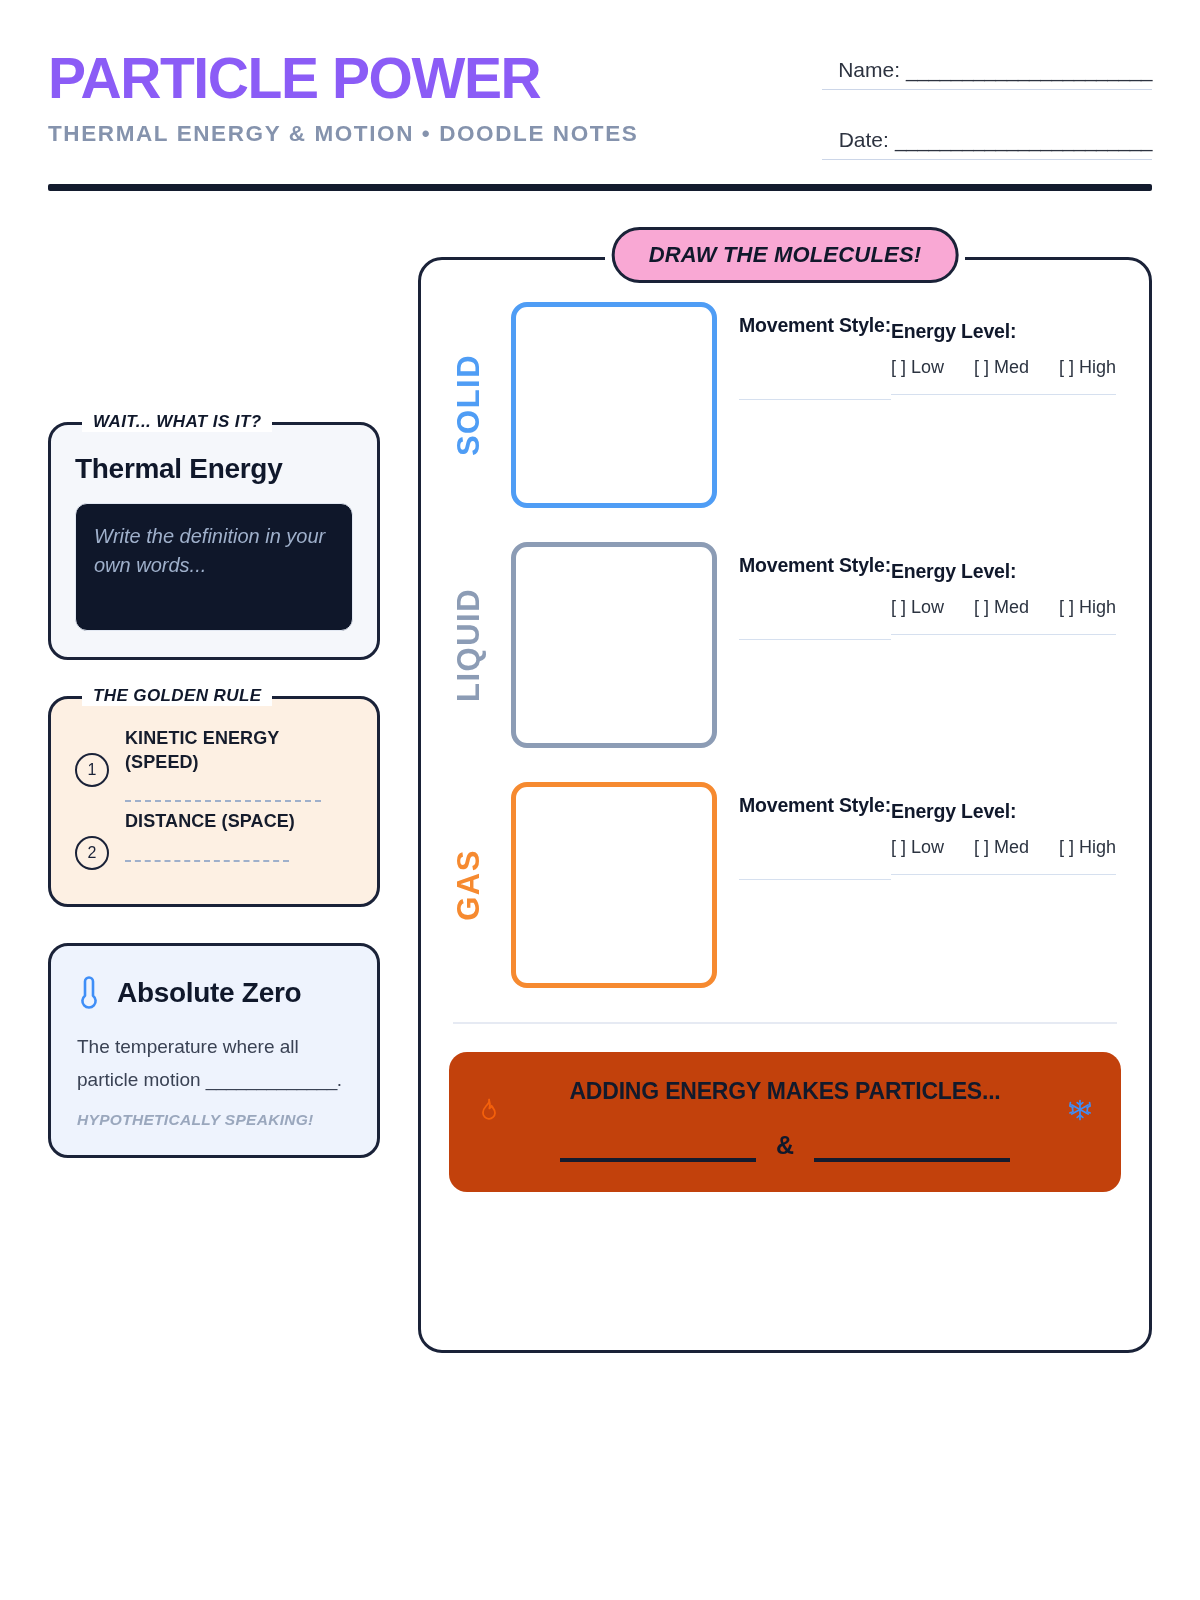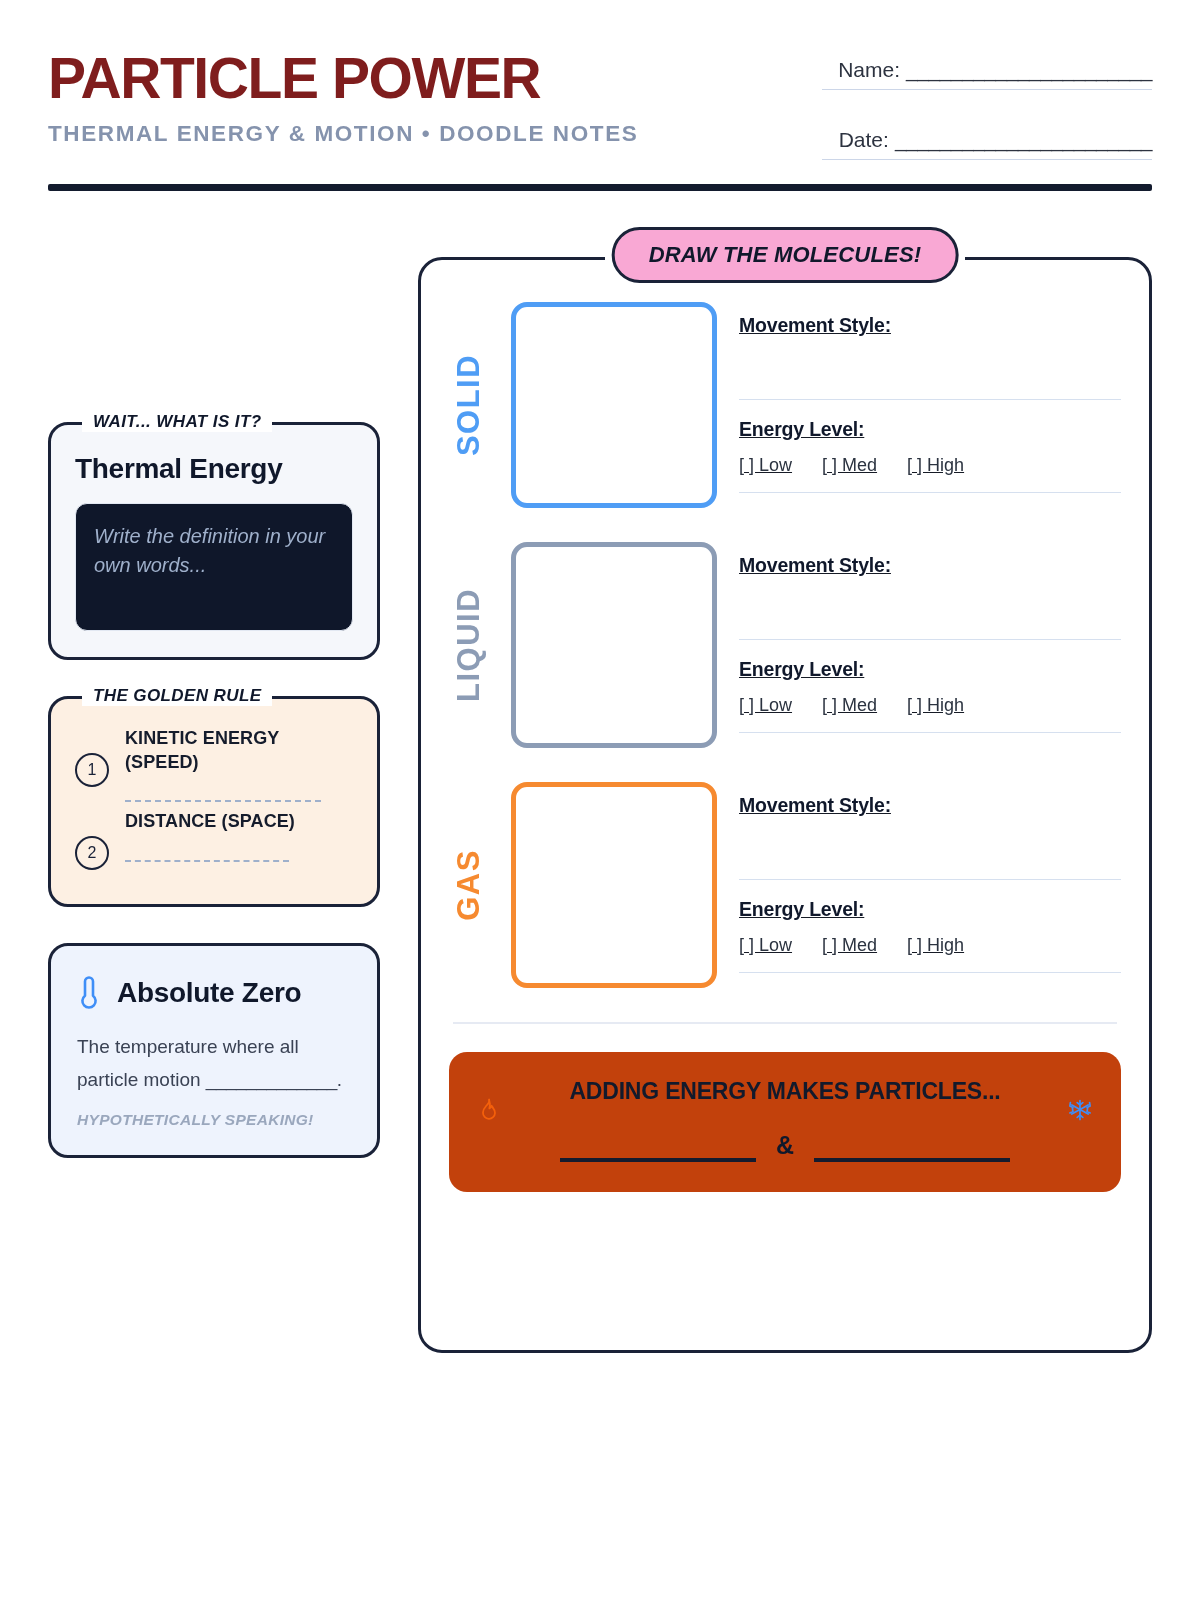--- a/index.html
+++ b/index.html
@@ -24,21 +24,21 @@
     display: flex;
     align-items: flex-start;
     justify-content: space-between;
   }
   .title-block { padding-top: 4px; }
   .main-title {
     font-size: 57px;
     font-weight: 900;
     letter-spacing: -1.4px;
     line-height: 1.0;
-    color: #7f1d1d;
+    color: #8b5cf6;
   }
   .sub-title {
     margin-top: 14px;
     font-size: 22.5px;
     font-weight: 700;
     letter-spacing: 1.6px;
     color: #8593ad;
   }
   .name-date { width: 330px; padding-top: 12px; }
   .nd-row {
@@ -239,21 +239,21 @@
     letter-spacing: 1.5px;
     white-space: nowrap;
   }
   .draw-box {
     flex: 0 0 auto;
     width: 206px;
     height: 206px;
     border-radius: 16px;
     background: #ffffff;
   }
-  .state-fields { flex: 1 1 auto; display: flex; flex-direction: column; text-decoration: underline; }
+  .state-fields { flex: 1 1 auto; display: flex; flex-direction: row; }
   .field-label {
     font-size: 19.5px;
     font-weight: 800;
     letter-spacing: -0.2px;
     color: #10182b;
   }
   .field-line {
     border-bottom: 1.5px solid #d6e0ef;
     margin-top: auto;
   }

